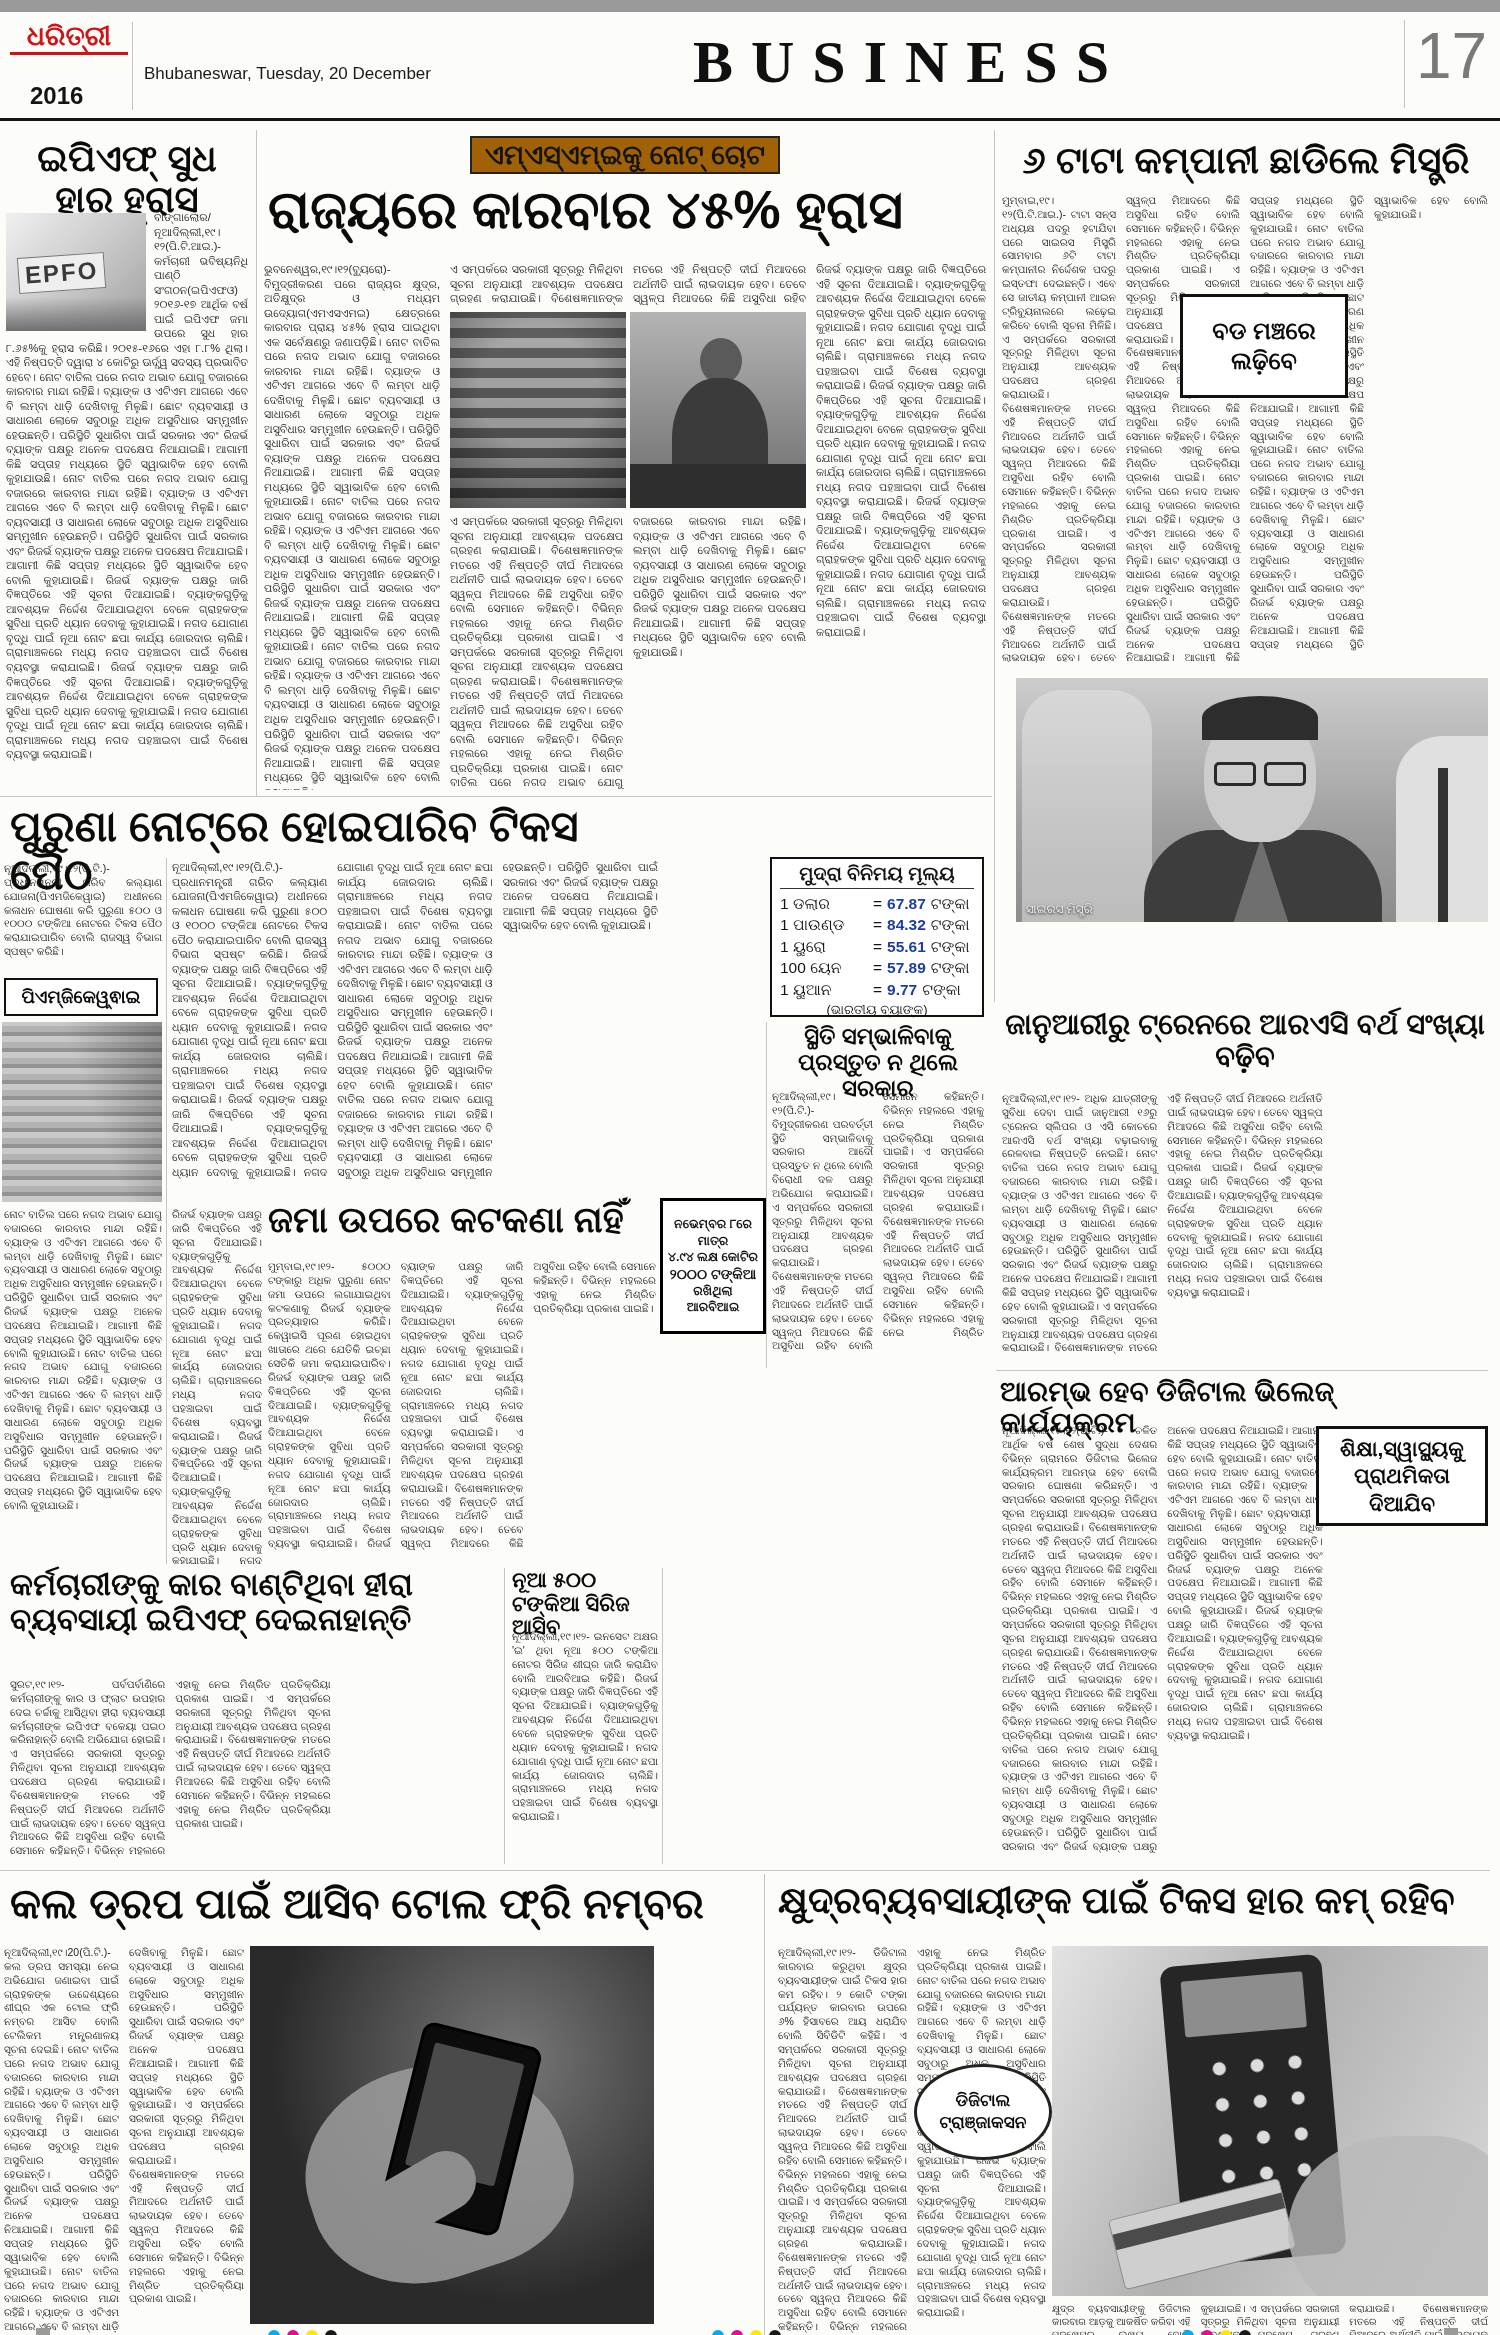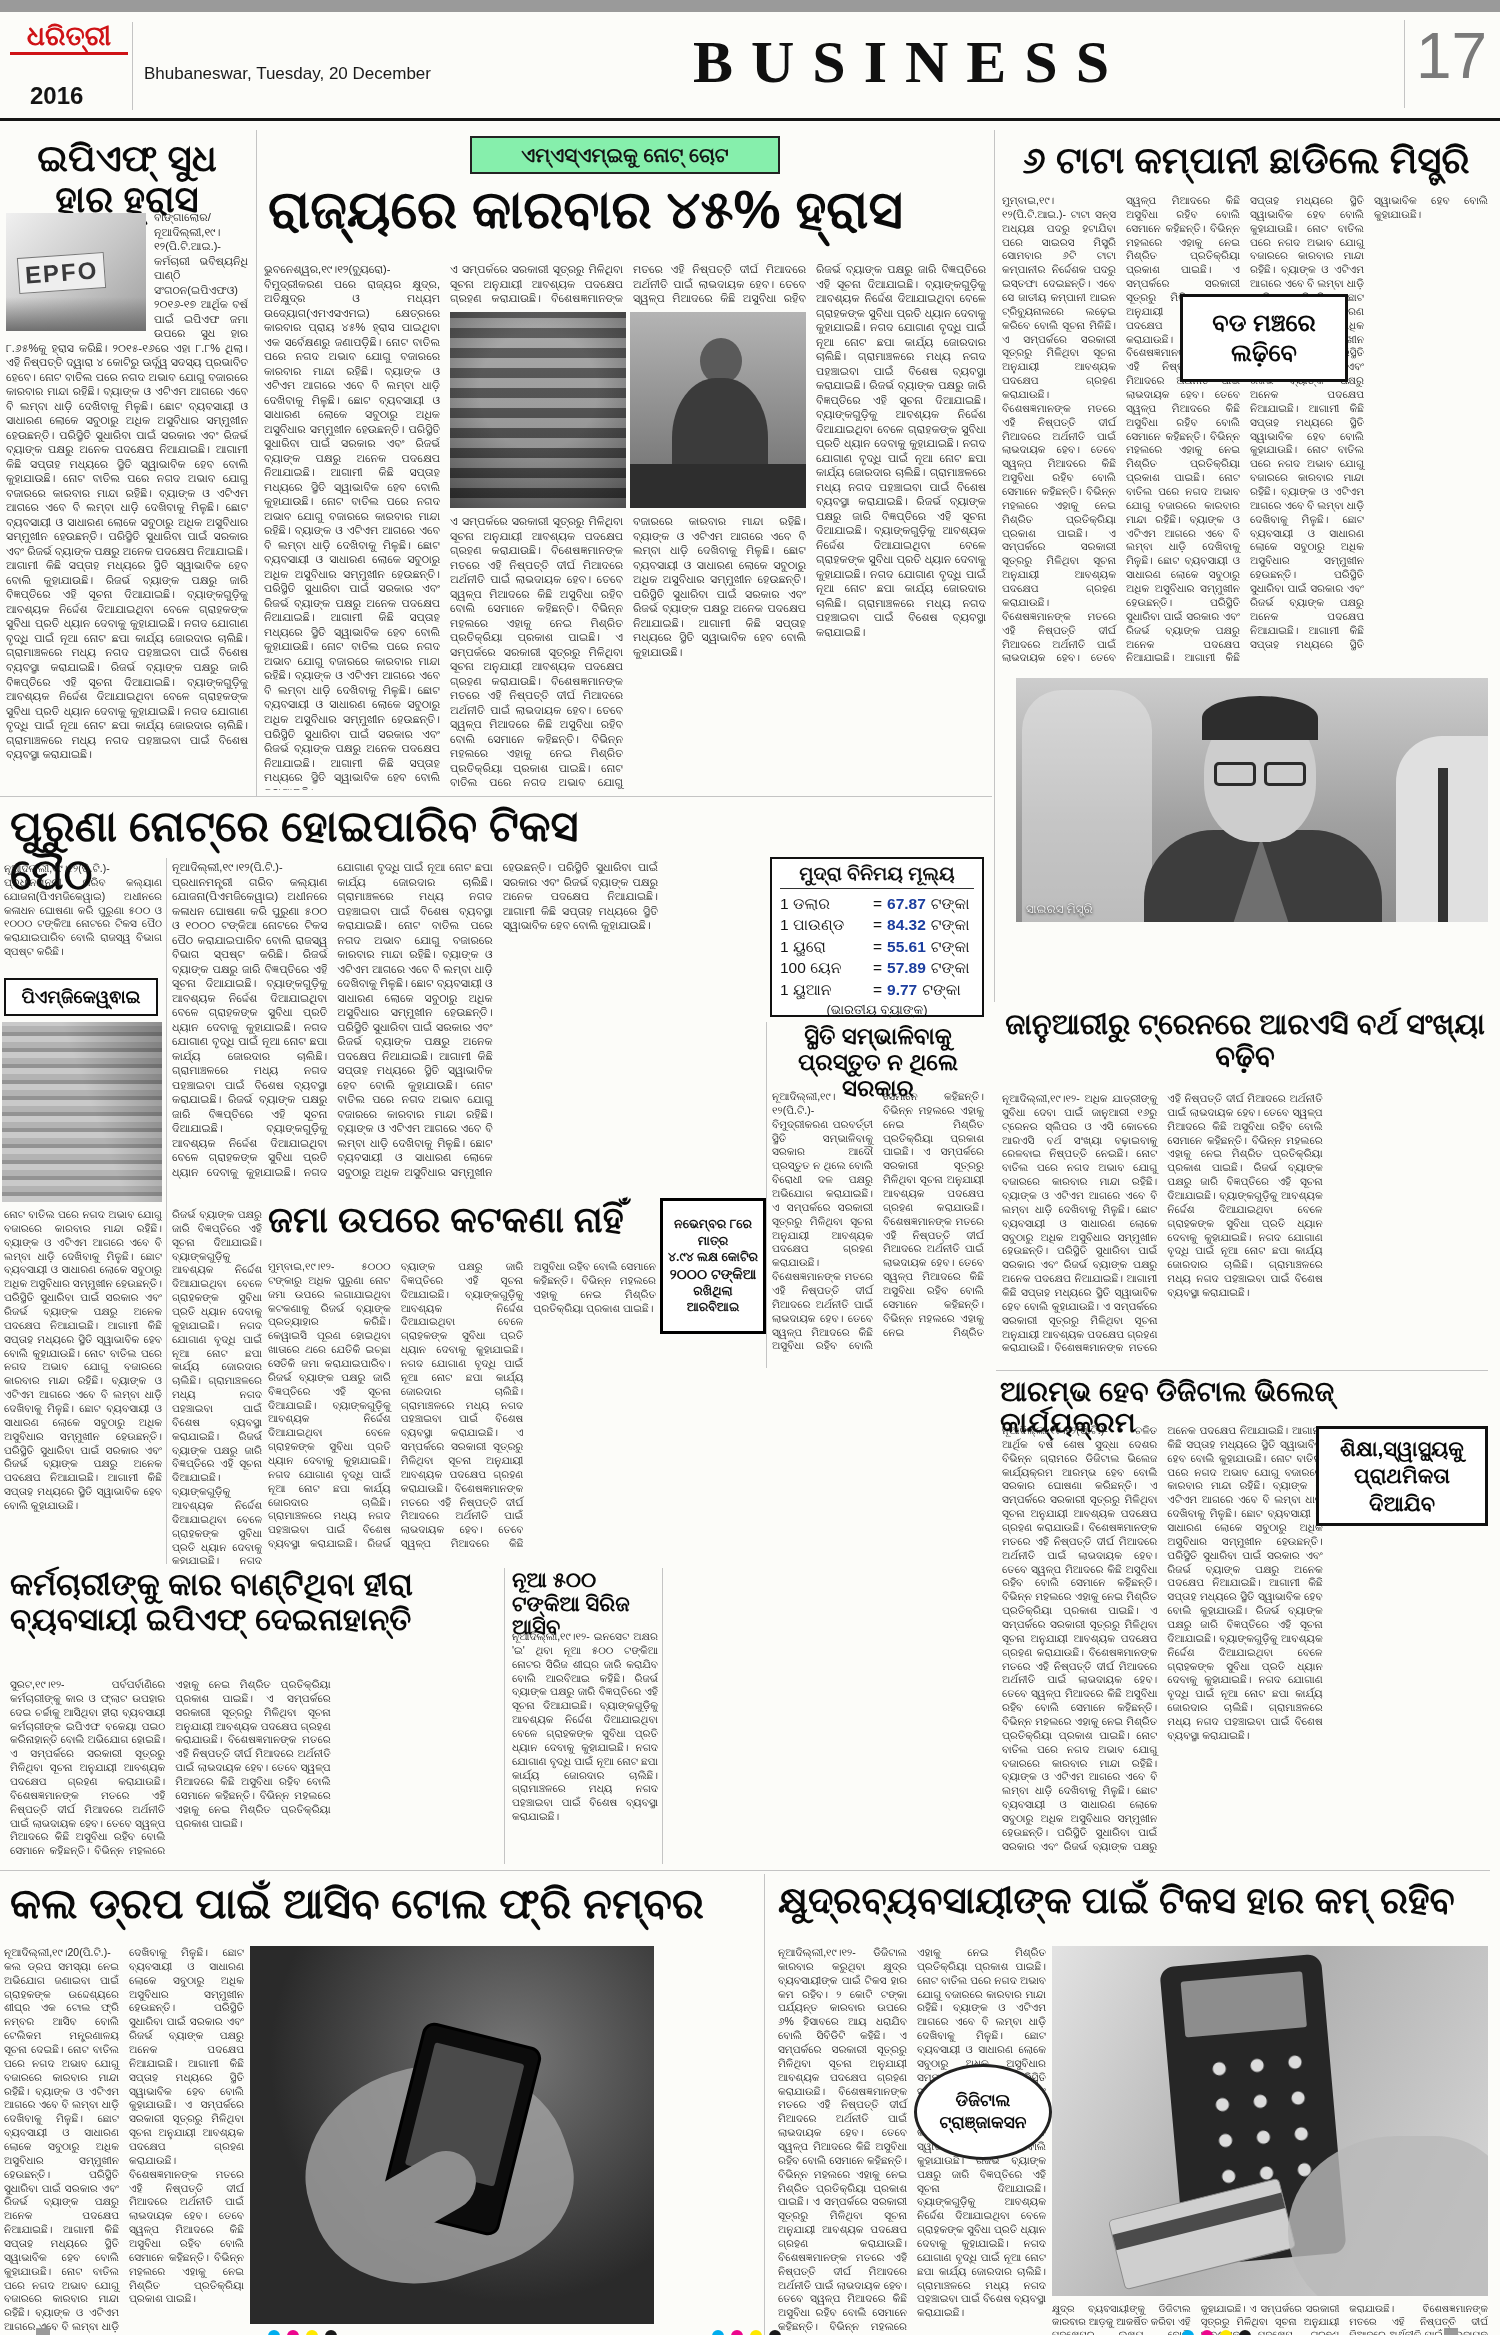--- a/index.html
+++ b/index.html
@@ -14,21 +14,21 @@
   .s{font-size:10.5px}
   .c2{column-count:2}.c3{column-count:3}.c4{column-count:4}
   .vr{position:absolute;width:1px;background:#c4c4c4}
   .hr{position:absolute;height:1px;background:#c4c4c4}
   .photo{position:absolute;overflow:hidden;background:#9a9a9a}
   .box{position:absolute;background:#fff;display:flex;flex-direction:column;align-items:center;
        justify-content:center;text-align:center;font-weight:bold;color:#0a0a0a}
   .masthead{font-weight:bold;color:#cf1317;font-size:27px;text-align:center;border-bottom:3px solid #cf1317;line-height:1.2}
   .biz{font-family:"Liberation Serif",serif;font-weight:bold;font-size:60px;letter-spacing:18px;color:#101010;text-align:center}
   .pageno{font-size:64px;color:#7a7a7a;line-height:1}
-  .tagbar{background:#86efac;border:2px solid #232323;font-weight:bold;font-size:20px;
+  .tagbar{background:#a16207;border:2px solid #232323;font-weight:bold;font-size:27px;
           display:flex;align-items:center;justify-content:center}
   .currency-row{display:flex;gap:5px;font-size:15.5px;line-height:1.38;align-items:baseline}
   .currency-row .lab{width:88px;white-space:nowrap}
   .currency-row .val{color:#1c3e9e;font-weight:bold}
   .cap{position:absolute;color:#f2f2f2;font-size:12px;text-shadow:0 1px 3px #000}
   .dot{display:inline-block;width:12px;height:12px;border-radius:50%;margin-right:7px}
   .dc1{background:#00adee}.dc2{background:#ec068d}.dc3{background:#ffe800}.dc4{background:#1a1a1a}
   .regsq{position:absolute;width:14px;height:14px;background:#9a9a9a}
   .floatphoto{float:left;width:140px;height:118px;margin:3px 8px 4px 0;position:relative;
       background:linear-gradient(135deg,#f0f0f0,#c6c6c6 55%,#9f9f9f);overflow:hidden}
@@ -85,21 +85,21 @@
     <span>ରିଜର୍ଭ ବ୍ୟାଙ୍କ ପକ୍ଷରୁ ଜାରି ବିଜ୍ଞପ୍ତିରେ ଏହି ସୂଚନା ଦିଆଯାଇଛି। ବ୍ୟାଙ୍କଗୁଡ଼ିକୁ ଆବଶ୍ୟକ ନିର୍ଦ୍ଦେଶ ଦିଆଯାଇଥିବା ବେଳେ ଗ୍ରାହକଙ୍କ ସୁବିଧା ପ୍ରତି ଧ୍ୟାନ ଦେବାକୁ କୁହାଯାଇଛି। ନଗଦ ଯୋଗାଣ ବୃଦ୍ଧି ପାଇଁ ନୂଆ ନୋଟ ଛପା କାର୍ଯ୍ୟ ଜୋରଦାର ଚାଲିଛି। ଗ୍ରାମାଞ୍ଚଳରେ ମଧ୍ୟ ନଗଦ ପହଞ୍ଚାଇବା ପାଇଁ ବିଶେଷ ବ୍ୟବସ୍ଥା କରାଯାଇଛି। ରିଜର୍ଭ ବ୍ୟାଙ୍କ ପକ୍ଷରୁ ଜାରି ବିଜ୍ଞପ୍ତିରେ ଏହି ସୂଚନା ଦିଆଯାଇଛି। ବ୍ୟାଙ୍କଗୁଡ଼ିକୁ ଆବଶ୍ୟକ ନିର୍ଦ୍ଦେଶ ଦିଆଯାଇଥିବା ବେଳେ ଗ୍ରାହକଙ୍କ ସୁବିଧା ପ୍ରତି ଧ୍ୟାନ ଦେବାକୁ କୁହାଯାଇଛି। ନଗଦ ଯୋଗାଣ ବୃଦ୍ଧି ପାଇଁ ନୂଆ ନୋଟ ଛପା କାର୍ଯ୍ୟ ଜୋରଦାର ଚାଲିଛି। ଗ୍ରାମାଞ୍ଚଳରେ ମଧ୍ୟ ନଗଦ ପହଞ୍ଚାଇବା ପାଇଁ ବିଶେଷ ବ୍ୟବସ୍ଥା କରାଯାଇଛି। ରିଜର୍ଭ ବ୍ୟାଙ୍କ ପକ୍ଷରୁ ଜାରି ବିଜ୍ଞପ୍ତିରେ ଏହି ସୂଚନା ଦିଆଯାଇଛି। ବ୍ୟାଙ୍କଗୁଡ଼ିକୁ ଆବଶ୍ୟକ ନିର୍ଦ୍ଦେଶ ଦିଆଯାଇଥିବା ବେଳେ ଗ୍ରାହକଙ୍କ ସୁବିଧା ପ୍ରତି ଧ୍ୟାନ ଦେବାକୁ କୁହାଯାଇଛି। ନଗଦ ଯୋଗାଣ ବୃଦ୍ଧି ପାଇଁ ନୂଆ ନୋଟ ଛପା କାର୍ଯ୍ୟ ଜୋରଦାର ଚାଲିଛି। ଗ୍ରାମାଞ୍ଚଳରେ ମଧ୍ୟ ନଗଦ ପହଞ୍ଚାଇବା ପାଇଁ ବିଶେଷ ବ୍ୟବସ୍ଥା କରାଯାଇଛି।</span>
   </div>
   <div class="vr" style="left:994px;top:118px;height:872px"></div>
 
   <div class="abs hl center" style="left:1000px;top:128px;width:492px;font-size:37px">୬ ଟାଟା କମ୍ପାନୀ ଛାଡିଲେ ମିସ୍ତ୍ରି</div>
   <div class="abs bt c4 s" style="left:1002px;top:182px;width:486px;height:480px">
     <span>ମୁମ୍ବାଇ,୧୯।୧୨(ପି.ଟି.ଆଇ.)- ଟାଟା ସନ୍ସ ଅଧ୍ୟକ୍ଷ ପଦରୁ ହଟାଯିବା ପରେ ସାଇରସ ମିସ୍ତ୍ରି ସୋମବାର ୬ଟି ଟାଟା କମ୍ପାନୀର ନିର୍ଦ୍ଦେଶକ ପଦରୁ ଇସ୍ତଫା ଦେଇଛନ୍ତି। ଏବେ ସେ ଜାତୀୟ କମ୍ପାନୀ ଆଇନ ଟ୍ରିବ୍ୟୁନାଲରେ ଲଢ଼େଇ କରିବେ ବୋଲି ସୂଚନା ମିଳିଛି।</span>
     <span>ଏ ସମ୍ପର୍କରେ ସରକାରୀ ସୂତ୍ରରୁ ମିଳିଥିବା ସୂଚନା ଅନୁଯାୟୀ ଆବଶ୍ୟକ ପଦକ୍ଷେପ ଗ୍ରହଣ କରାଯାଉଛି। ବିଶେଷଜ୍ଞମାନଙ୍କ ମତରେ ଏହି ନିଷ୍ପତ୍ତି ଦୀର୍ଘ ମିଆଦରେ ଅର୍ଥନୀତି ପାଇଁ ଲାଭଦାୟକ ହେବ। ତେବେ ସ୍ୱଳ୍ପ ମିଆଦରେ କିଛି ଅସୁବିଧା ରହିବ ବୋଲି ସେମାନେ କହିଛନ୍ତି। ବିଭିନ୍ନ ମହଲରେ ଏହାକୁ ନେଇ ମିଶ୍ରିତ ପ୍ରତିକ୍ରିୟା ପ୍ରକାଶ ପାଇଛି। ଏ ସମ୍ପର୍କରେ ସରକାରୀ ସୂତ୍ରରୁ ମିଳିଥିବା ସୂଚନା ଅନୁଯାୟୀ ଆବଶ୍ୟକ ପଦକ୍ଷେପ ଗ୍ରହଣ କରାଯାଉଛି। ବିଶେଷଜ୍ଞମାନଙ୍କ ମତରେ ଏହି ନିଷ୍ପତ୍ତି ଦୀର୍ଘ ମିଆଦରେ ଅର୍ଥନୀତି ପାଇଁ ଲାଭଦାୟକ ହେବ। ତେବେ ସ୍ୱଳ୍ପ ମିଆଦରେ କିଛି ଅସୁବିଧା ରହିବ ବୋଲି ସେମାନେ କହିଛନ୍ତି। ବିଭିନ୍ନ ମହଲରେ ଏହାକୁ ନେଇ ମିଶ୍ରିତ ପ୍ରତିକ୍ରିୟା ପ୍ରକାଶ ପାଇଛି। ଏ ସମ୍ପର୍କରେ ସରକାରୀ ସୂତ୍ରରୁ ମିଳିଥିବା ସୂଚନା ଅନୁଯାୟୀ ଆବଶ୍ୟକ ପଦକ୍ଷେପ ଗ୍ରହଣ କରାଯାଉଛି। ବିଶେଷଜ୍ଞମାନଙ୍କ ମତରେ ଏହି ନିଷ୍ପତ୍ତି ଦୀର୍ଘ ମିଆଦରେ ଅର୍ଥନୀତି ପାଇଁ ଲାଭଦାୟକ ହେବ। ତେବେ ସ୍ୱଳ୍ପ ମିଆଦରେ କିଛି ଅସୁବିଧା ରହିବ ବୋଲି ସେମାନେ କହିଛନ୍ତି। ବିଭିନ୍ନ ମହଲରେ ଏହାକୁ ନେଇ ମିଶ୍ରିତ ପ୍ରତିକ୍ରିୟା ପ୍ରକାଶ ପାଇଛି।</span>
     <span>ନୋଟ ବାତିଲ ପରେ ନଗଦ ଅଭାବ ଯୋଗୁ ବଜାରରେ କାରବାର ମାନ୍ଦା ରହିଛି। ବ୍ୟାଙ୍କ ଓ ଏଟିଏମ ଆଗରେ ଏବେ ବି ଲମ୍ବା ଧାଡ଼ି ଦେଖିବାକୁ ମିଳୁଛି। ଛୋଟ ବ୍ୟବସାୟୀ ଓ ସାଧାରଣ ଲୋକେ ସବୁଠାରୁ ଅଧିକ ଅସୁବିଧାର ସମ୍ମୁଖୀନ ହେଉଛନ୍ତି। ପରିସ୍ଥିତି ସୁଧାରିବା ପାଇଁ ସରକାର ଏବଂ ରିଜର୍ଭ ବ୍ୟାଙ୍କ ପକ୍ଷରୁ ଅନେକ ପଦକ୍ଷେପ ନିଆଯାଇଛି। ଆଗାମୀ କିଛି ସପ୍ତାହ ମଧ୍ୟରେ ସ୍ଥିତି ସ୍ୱାଭାବିକ ହେବ ବୋଲି କୁହାଯାଉଛି। ନୋଟ ବାତିଲ ପରେ ନଗଦ ଅଭାବ ଯୋଗୁ ବଜାରରେ କାରବାର ମାନ୍ଦା ରହିଛି। ବ୍ୟାଙ୍କ ଓ ଏଟିଏମ ଆଗରେ ଏବେ ବି ଲମ୍ବା ଧାଡ଼ି ଦେଖିବାକୁ ମିଳୁଛି। ଛୋଟ ବ୍ୟବସାୟୀ ଓ ସାଧାରଣ ଲୋକେ ସବୁଠାରୁ ଅଧିକ ଅସୁବିଧାର ସମ୍ମୁଖୀନ ହେଉଛନ୍ତି। ପରିସ୍ଥିତି ସୁଧାରିବା ପାଇଁ ସରକାର ଏବଂ ରିଜର୍ଭ ବ୍ୟାଙ୍କ ପକ୍ଷରୁ ଅନେକ ପଦକ୍ଷେପ ନିଆଯାଇଛି। ଆଗାମୀ କିଛି ସପ୍ତାହ ମଧ୍ୟରେ ସ୍ଥିତି ସ୍ୱାଭାବିକ ହେବ ବୋଲି କୁହାଯାଉଛି। ନୋଟ ବାତିଲ ପରେ ନଗଦ ଅଭାବ ଯୋଗୁ ବଜାରରେ କାରବାର ମାନ୍ଦା ରହିଛି। ବ୍ୟାଙ୍କ ଓ ଏଟିଏମ ଆଗରେ ଏବେ ବି ଲମ୍ବା ଧାଡ଼ି ଦେଖିବାକୁ ମିଳୁଛି। ଛୋଟ ବ୍ୟବସାୟୀ ଓ ସାଧାରଣ ଲୋକେ ସବୁଠାରୁ ଅଧିକ ଅସୁବିଧାର ସମ୍ମୁଖୀନ ହେଉଛନ୍ତି। ପରିସ୍ଥିତି ସୁଧାରିବା ପାଇଁ ସରକାର ଏବଂ ରିଜର୍ଭ ବ୍ୟାଙ୍କ ପକ୍ଷରୁ ଅନେକ ପଦକ୍ଷେପ ନିଆଯାଇଛି। ଆଗାମୀ କିଛି ସପ୍ତାହ ମଧ୍ୟରେ ସ୍ଥିତି ସ୍ୱାଭାବିକ ହେବ ବୋଲି କୁହାଯାଉଛି।</span>
   </div>
-  <div class="box" style="left:1180px;top:282px;width:168px;height:88px;border:3px solid #111;font-size:24px;line-height:1.25;">
+  <div class="box" style="left:1180px;top:282px;width:168px;height:104px;border:3px solid #111;font-size:24px;line-height:1.25;">
     <span>ବଡ ମଞ୍ଚରେ ଲଢ଼ିବେ</span>
   </div>
   <div class="photo" style="left:1016px;top:666px;width:472px;height:244px;background:linear-gradient(180deg,#cdcdcd,#a0a0a0 60%,#8d8d8d)">
     <div style="position:absolute;left:6px;top:12px;width:130px;height:310px;background:#e4e4e4;opacity:.55;border-radius:40px 40px 0 0"></div>
     <div style="position:absolute;left:128px;top:152px;width:238px;height:170px;background:#3d3d3d;border-radius:70px 70px 0 0"></div>
     <div style="position:absolute;left:206px;top:160px;width:78px;height:120px;background:#6f6f6f;clip-path:polygon(50% 0,100% 100%,0 100%)"></div>
     <div style="position:absolute;left:188px;top:30px;width:112px;height:134px;background:#cdcdcd;border-radius:48% 48% 44% 44%"></div>
     <div style="position:absolute;left:186px;top:18px;width:116px;height:44px;background:#2d2d2d;border-radius:50% 50% 0 0"></div>
     <div style="position:absolute;left:198px;top:84px;width:42px;height:24px;border:3px solid #2a2a2a;border-radius:5px"></div>
     <div style="position:absolute;left:248px;top:84px;width:42px;height:24px;border:3px solid #2a2a2a;border-radius:5px"></div>

